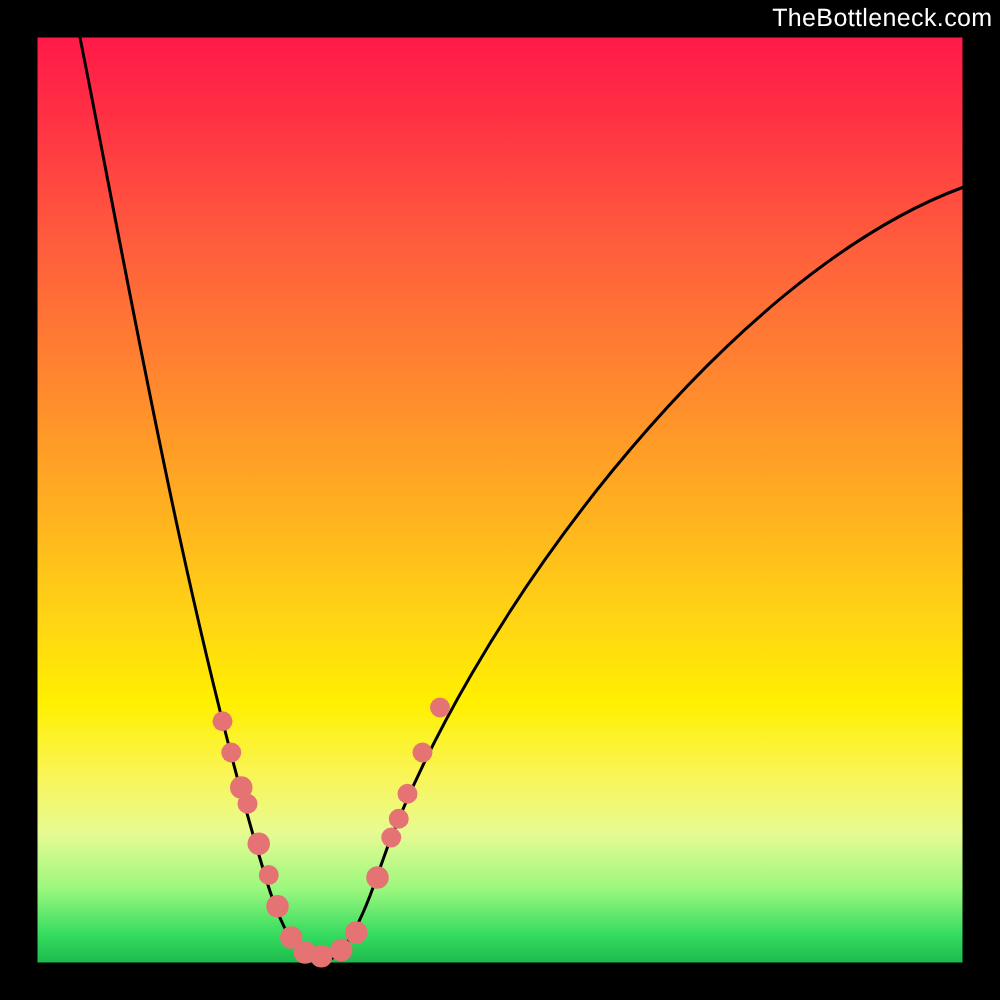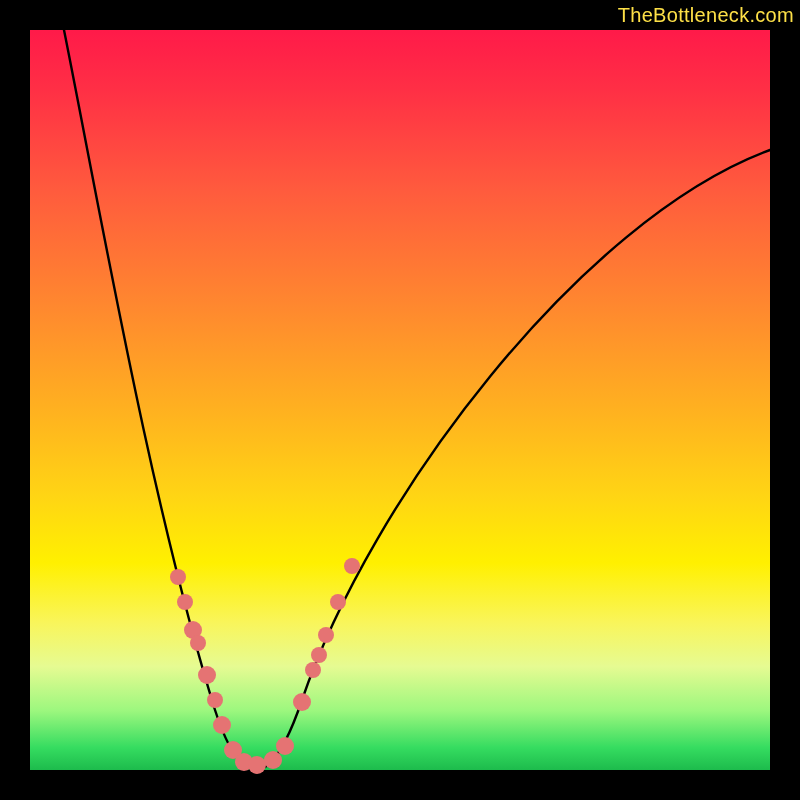--- a/index.html
+++ b/index.html
@@ -45,21 +45,21 @@
     left: 0;
     top: 0;
     width: 740px;
     height: 740px;
     overflow: visible;
   }
   .watermark {
     position: absolute;
     top: 4px;
     right: 6px;
-    color: #fde047;
+    color: #ffffff;
     font-size: 20px;
     letter-spacing: 0.3px;
     user-select: none;
   }
 </style>
 </head>
 <body>
 
 <div class="outer">
 

